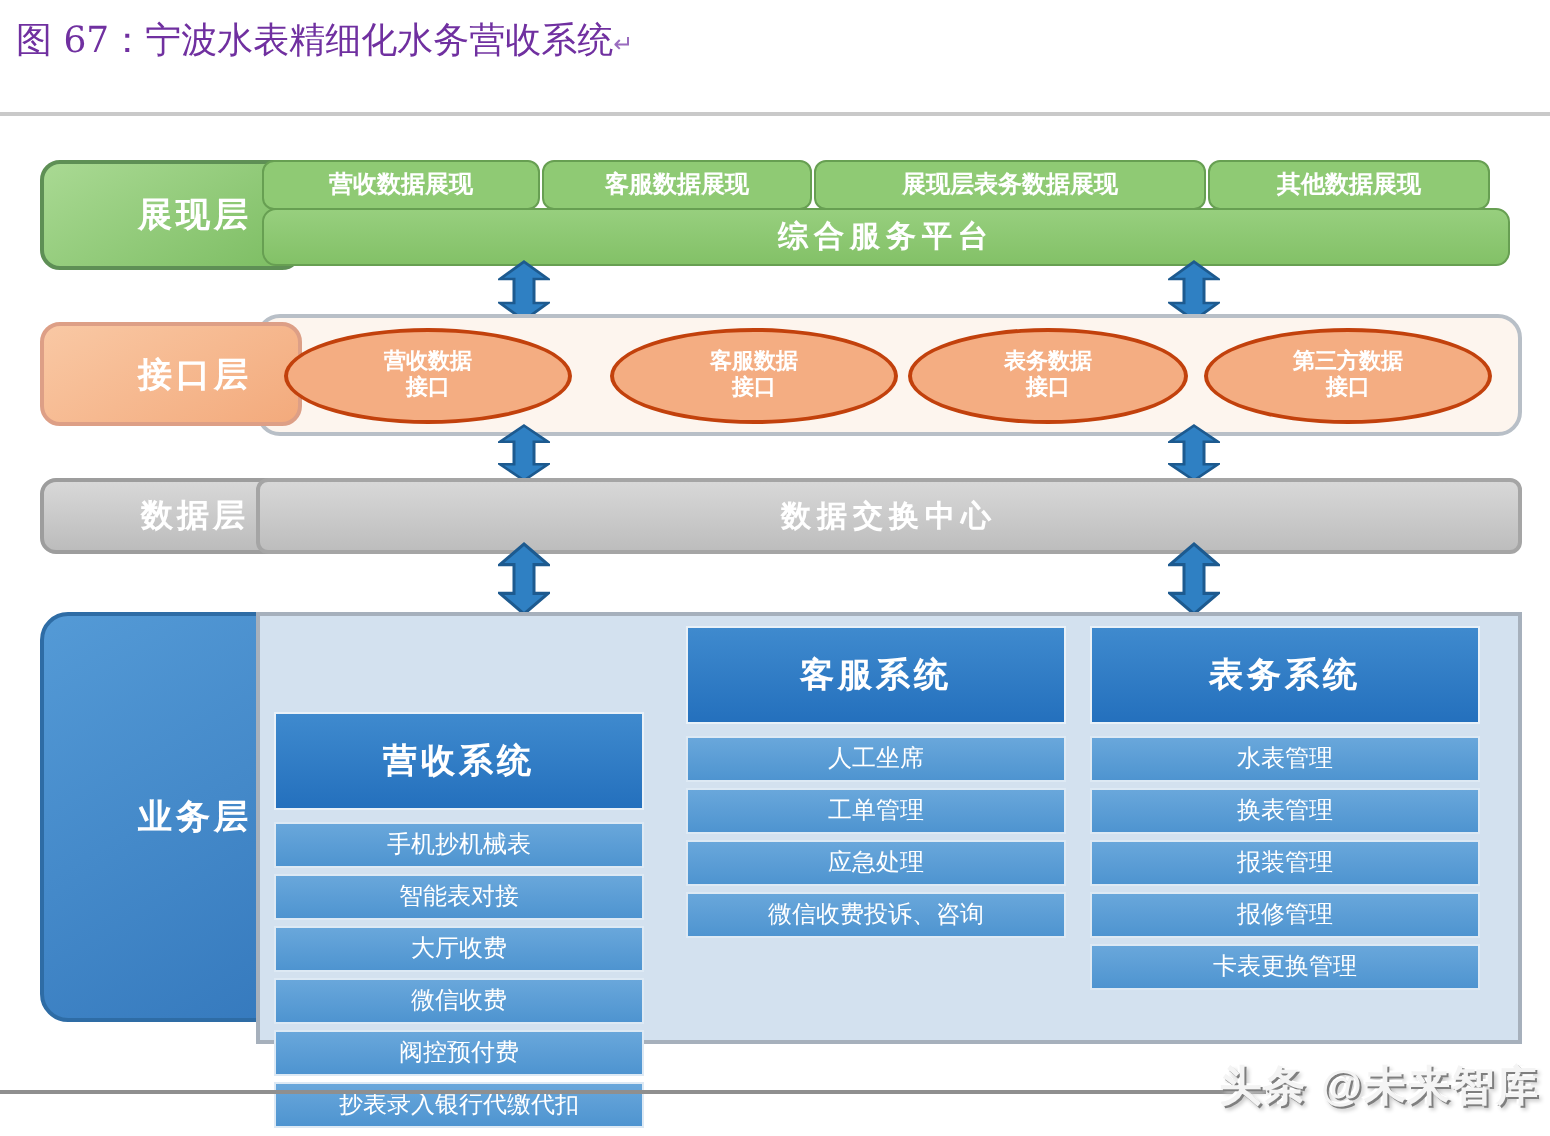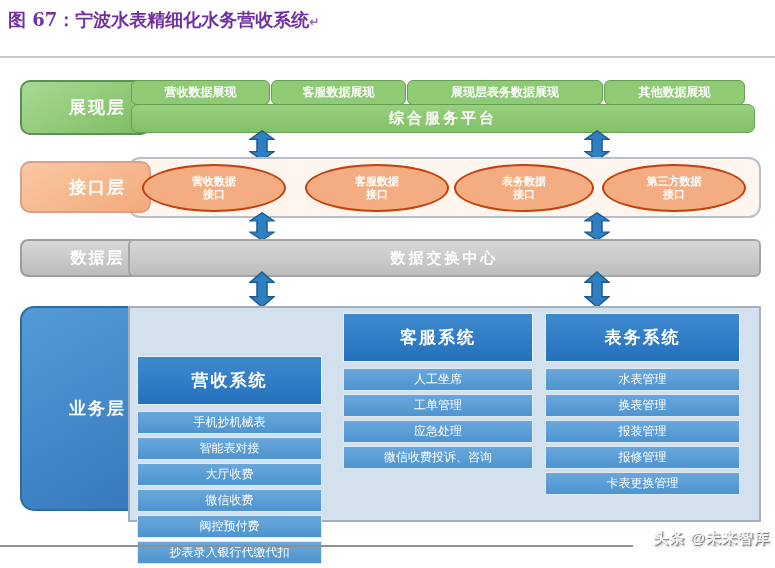--- a/index.html
+++ b/index.html
@@ -1,21 +1,21 @@
 <!DOCTYPE html>
 <html><head>
 <meta charset="utf-8">
 <style>
   html,body{margin:0;padding:0;background:#fff;}
   .wrap{position:relative;width:775px;height:568px;background:#ffffff;
         font-family:"Liberation Sans",sans-serif;overflow:hidden;}
   .abs{position:absolute;}
 
   
-  .title{left:8px;top:8px;font-family:"DejaVu Serif",serif;font-weight:bold;
+  .title{left:8px;top:8px;font-family:"DejaVu Serif",serif;font-weight:normal;
          font-size:18px;color:#7030a0;white-space:nowrap;}
   .title .ret{font-size:12px;color:#9a6cbf;font-family:"Liberation Sans",sans-serif;}
   .rule-top{left:0;top:56px;width:775px;height:2px;background:#c9c9c9;}
 
   
   .c{display:flex;align-items:center;justify-content:center;}
 
   
   .lab{color:#fff;font-weight:bold;font-size:17px;letter-spacing:2px;padding-left:24px;}
   .lab-pres{left:20px;top:80px;width:103px;height:51px;border-radius:10px;
@@ -59,21 +59,21 @@
         border:1px solid #dde9f4;}
 
   
   .arrow{position:absolute;width:26px;}
   .arrow svg{width:100%;height:100%;display:block;}
   .ax1{left:249px;} .ax2{left:584px;}
   .ay1{top:130px;height:31px;} .ay2{top:212px;height:29px;} .ay3{top:271px;height:37px;}
 
   
   .rule-bottom{left:0;top:545px;width:633px;height:2px;background:#8f8f8f;}
-  .watermark{right:5px;top:529px;font-size:15px;font-weight:bold;letter-spacing:1px;
+  .watermark{right:5px;top:529px;font-size:21px;font-weight:bold;letter-spacing:1px;
              color:#f4f4f4;text-shadow:1px 1px 0 #7f7f7f,-1px -1px 0 #ffffff,2px 2px 2px #c2c2c2;
              white-space:nowrap;}
 </style>
 </head>
 <body>
 
 <div class="wrap">
 
   <div class="abs title">
     <span>图 67：</span><span>宁波水表精细化水务营收系统</span><span class="ret">↵</span>

